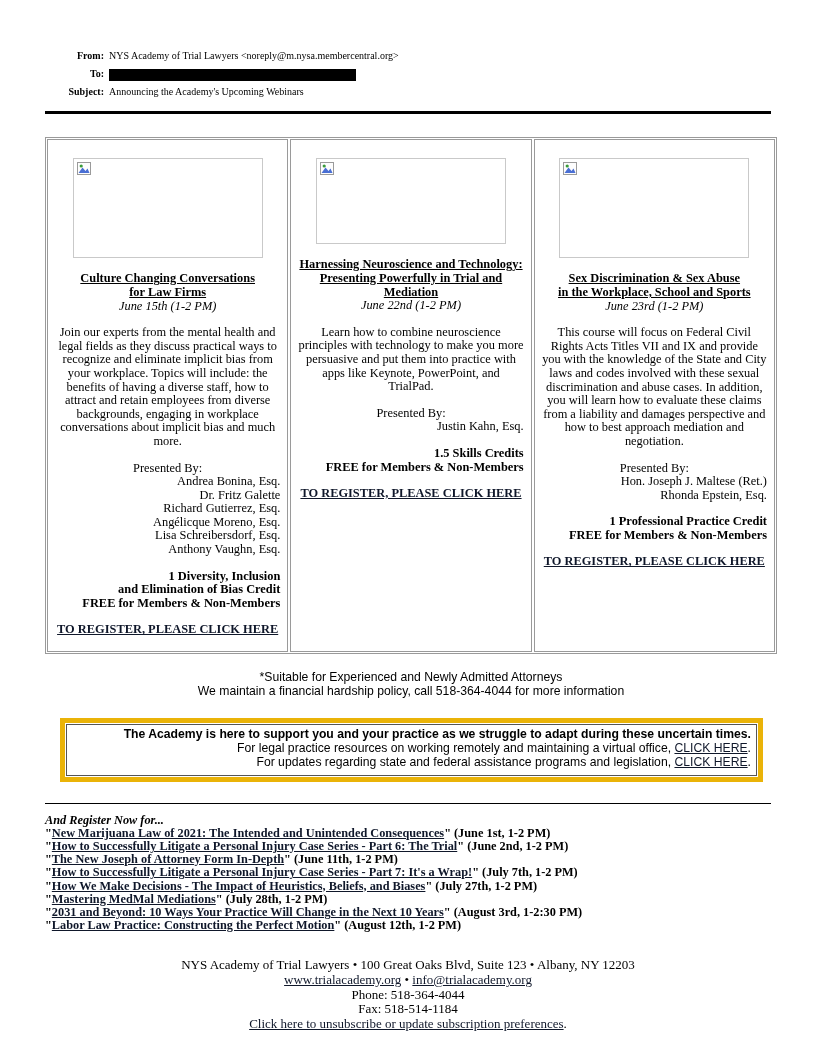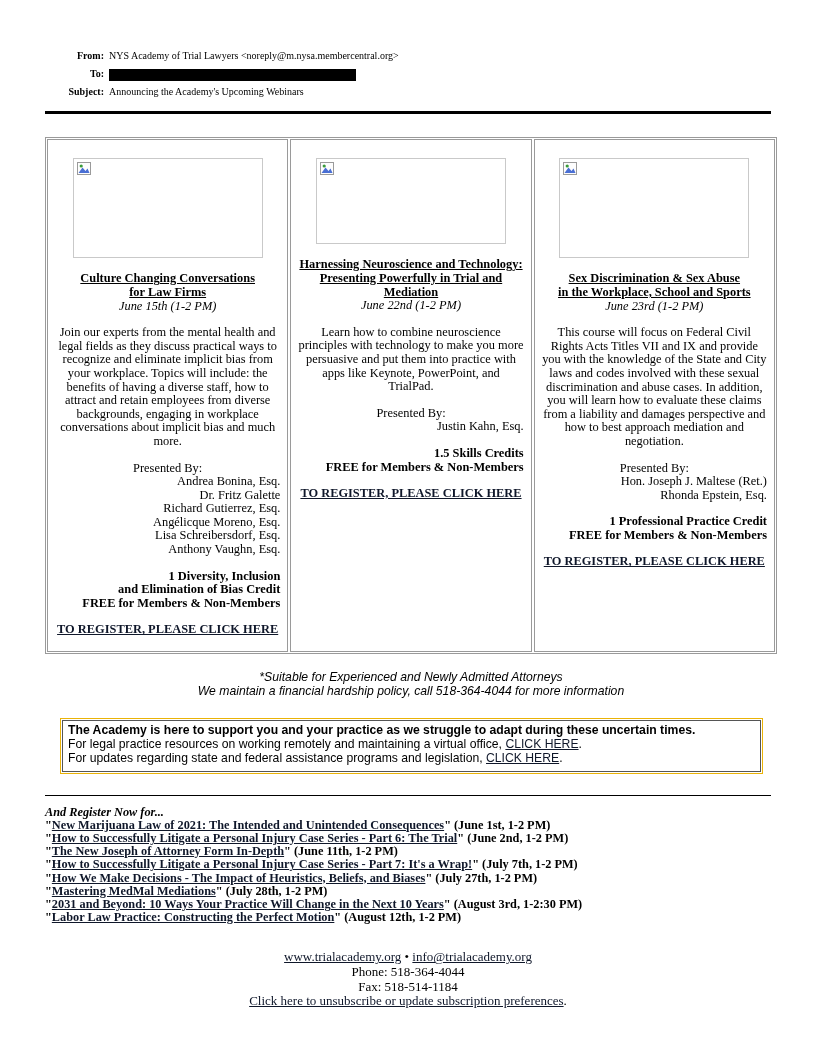--- a/index.html
+++ b/index.html
@@ -31,25 +31,25 @@
   .card-date { font-style: italic; }
   .card-block { margin-top: 13px; }
   .pre { white-space: pre-line; text-align: right; }
   .bold { font-weight: bold; }
   .lnk { color: #0f172a; text-decoration: underline; cursor: pointer; }
   .card-reg { display: inline-block; margin-top: 13px; font-weight: bold; }
 
   
   .note {
     margin-top: 17px; text-align: center; font-family: "Liberation Sans", sans-serif;
-    font-style: italic; font-size: 12.2px; line-height: 13.9px;
-  }
-
-  
-  .support-outer { border: 1px solid #eab308; padding: 1px; margin: 19px 14px 0 15px; }
+    font-size: 12.2px; line-height: 13.9px;
+  }
+
+  
+  .support-outer { border: 5px solid #eab308; padding: 1px; margin: 19px 14px 0 15px; text-align: right; }
   .support-inner {
     border: 1px solid #555; padding: 3px 5px 5px;
     font-family: "Liberation Sans", sans-serif; font-size: 12.2px; line-height: 13.9px;
   }
   .support-headline { font-weight: bold; }
 
   
   .register { margin-top: 10px; font-size: 12.3px; line-height: 13.2px; }
   .register-heading { font-weight: bold; font-style: italic; }
   .register-item { font-weight: bold; }
@@ -188,20 +188,21 @@
     </div>
     <div class="register-item">
       <span>"</span><a class="lnk">2031 and Beyond: 10 Ways Your Practice Will Change in the Next 10 Years</a><span>" (August 3rd, 1-2:30 PM)</span>
     </div>
     <div class="register-item">
       <span>"</span><a class="lnk">Labor Law Practice: Constructing the Perfect Motion</a><span>" (August 12th, 1-2 PM)</span>
     </div>
   </div>
 
   <div class="footer">
+    <div>NYS Academy of Trial Lawyers • 100 Great Oaks Blvd, Suite 123 • Albany, NY 12203</div>
     <div>
       <a class="lnk">www.trialacademy.org</a><span> • </span><a class="lnk">info@trialacademy.org</a>
     </div>
     <div>Phone: 518-364-4044</div>
     <div>Fax: 518-514-1184</div>
     <div>
       <a class="lnk">Click here to unsubscribe or update subscription preferences</a><span>.</span>
     </div>
   </div>
 

